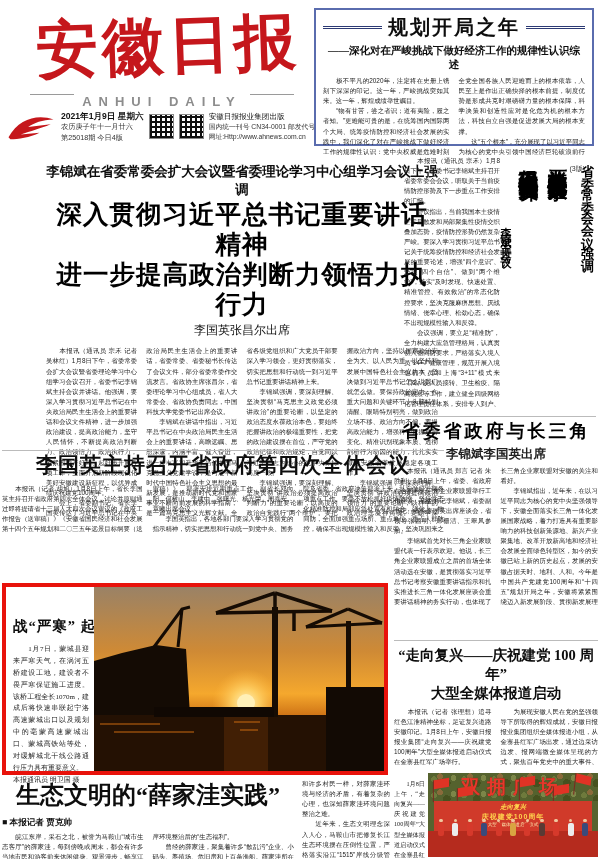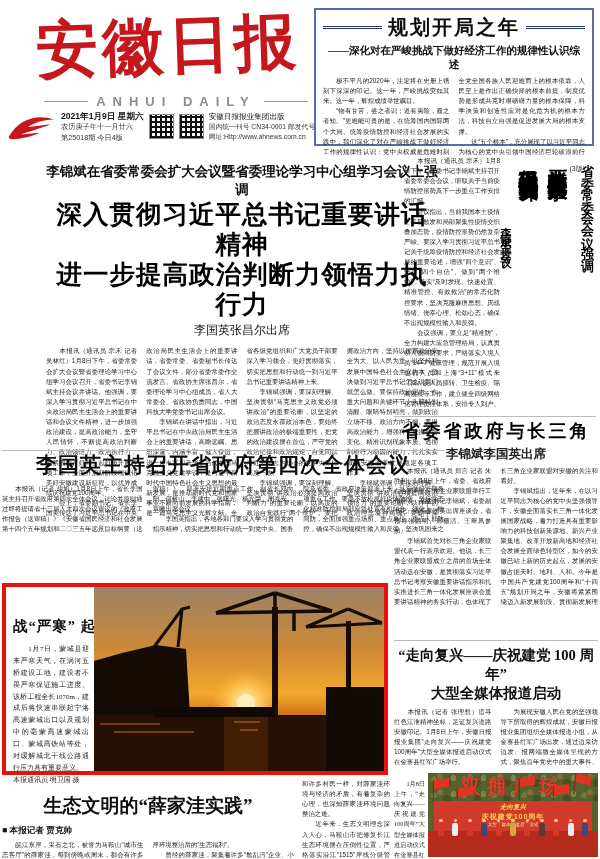--- a/index.html
+++ b/index.html
@@ -9,21 +9,21 @@
   .bt{font-size:6.4px;line-height:1.58;text-align:justify;color:#222;white-space:pre-line;}
   .c2{column-count:2;column-gap:9px;column-fill:auto;}
   .c3{column-count:3;column-gap:10px;column-fill:auto;}
   .c4{column-count:4;column-gap:9px;column-fill:auto;}
   .clip{overflow:hidden;}
 
   
   #masthead-title{position:absolute;left:18px;top:0px;width:300px;height:92px;
     font-family:"DejaVu Serif","Liberation Serif",serif;font-weight:bold;color:#c5171c;
     font-size:62px;letter-spacing:4px;line-height:92px;text-align:center;transform:rotate(-2deg);}
-  #english-row{position:absolute;left:44px;top:94px;width:264px;display:flex;align-items:center;gap:8px;}
+  #english-row{position:absolute;left:30px;top:94px;width:264px;display:flex;align-items:flex-start;gap:8px;}
   #english-row .rule{flex:1;border-top:1px solid #9a9a9a;}
   #english-title{color:#8d8d8d;font-size:13px;letter-spacing:7px;font-weight:bold;}
   #info-row{position:absolute;left:6px;top:110px;width:308px;display:flex;align-items:center;gap:5px;}
   #logo-icon{width:50px;height:30px;flex:0 0 auto;}
   .date-block{font-size:7.2px;line-height:1.45;color:#333;white-space:nowrap;}
   .date-block .d1{font-size:8.6px;font-weight:bold;color:#111;}
   .qr{width:23px;height:23px;border:1px solid #888;flex:0 0 auto;
       background:repeating-linear-gradient(0deg,#111 0 2px,rgba(255,255,255,0) 2px 5px),
                  repeating-linear-gradient(90deg,#111 0 2px,#fff 2px 5px);}
   .pub-block{font-size:6.8px;line-height:1.5;color:#333;white-space:nowrap;}
@@ -77,21 +77,21 @@
   #photo-title{font-family:"Liberation Serif",serif;font-size:14.5px;font-weight:bold;color:#0d0d0d;
     margin-top:26px;letter-spacing:1px;white-space:nowrap;}
   #photo-caption{font-family:"Liberation Serif",serif;font-size:7px;line-height:1.7;text-align:justify;
     margin-top:8px;white-space:pre-line;color:#222;}
   #photo-frame{flex:1;position:relative;overflow:hidden;}
   #photo-frame svg{display:block;width:100%;height:100%;}
 
   
   #eco{position:absolute;left:2px;top:779px;width:388px;height:80px;display:flex;gap:8px;overflow:hidden;}
   #eco-main{width:292px;flex:0 0 auto;}
-  #eco-headline{font-family:"Liberation Serif",serif;font-size:19px;font-weight:bold;text-align:center;color:#0d0d0d;margin-top:14px;}
+  #eco-headline{font-family:"Liberation Serif",serif;font-size:24px;font-weight:bold;text-align:center;color:#0d0d0d;}
   #eco-byline{font-size:8.6px;font-weight:bold;margin:6px 0 3px;color:#111;}
   #eco-body{height:40px;}
   #eco-col3{flex:1;height:80px;overflow:hidden;}
 
   
   #fuxing{position:absolute;left:394px;top:640px;width:204px;border-top:1px solid #bbb;padding-top:5px;}
   .fx-h{font-family:"Liberation Serif",serif;font-size:14.5px;font-weight:bold;text-align:center;color:#0d0d0d;line-height:1.3;}
   #fx-body{height:62px;margin-top:4px;}
   #fx-photo-row{display:flex;margin-top:4px;gap:3px;}
   #fx-caption{width:31px;flex:0 0 auto;font-family:"Liberation Serif",serif;font-size:6.2px;

